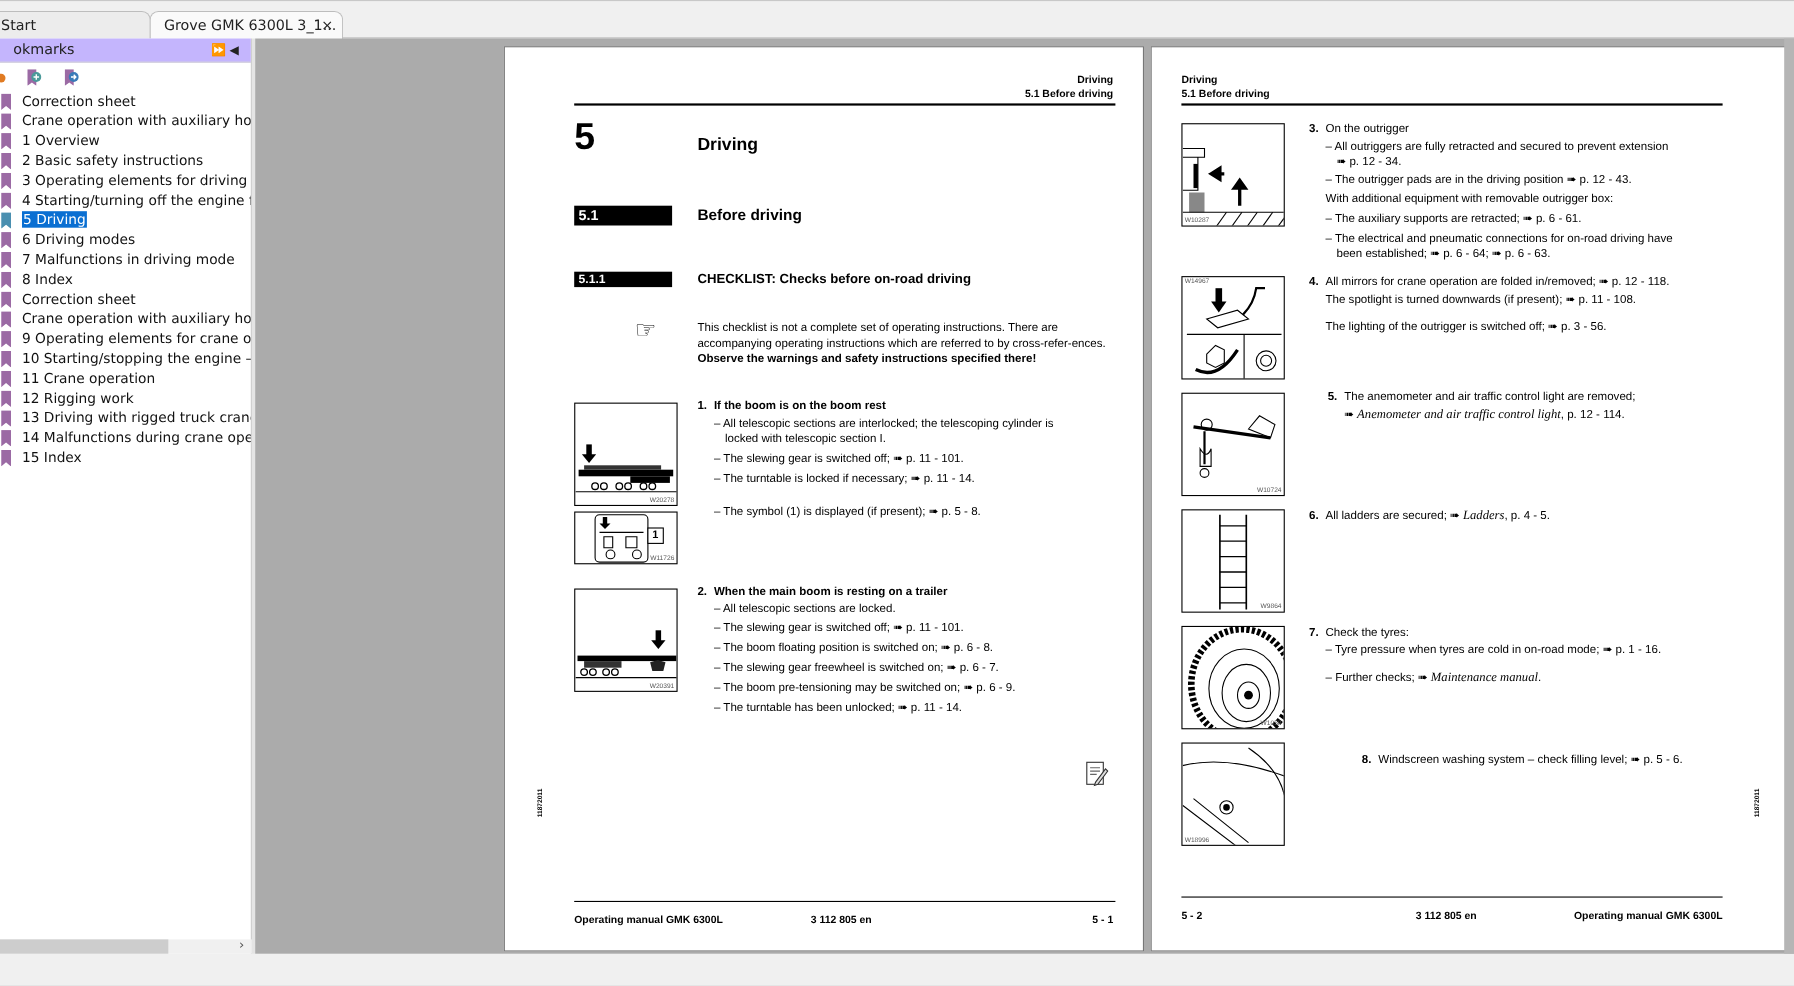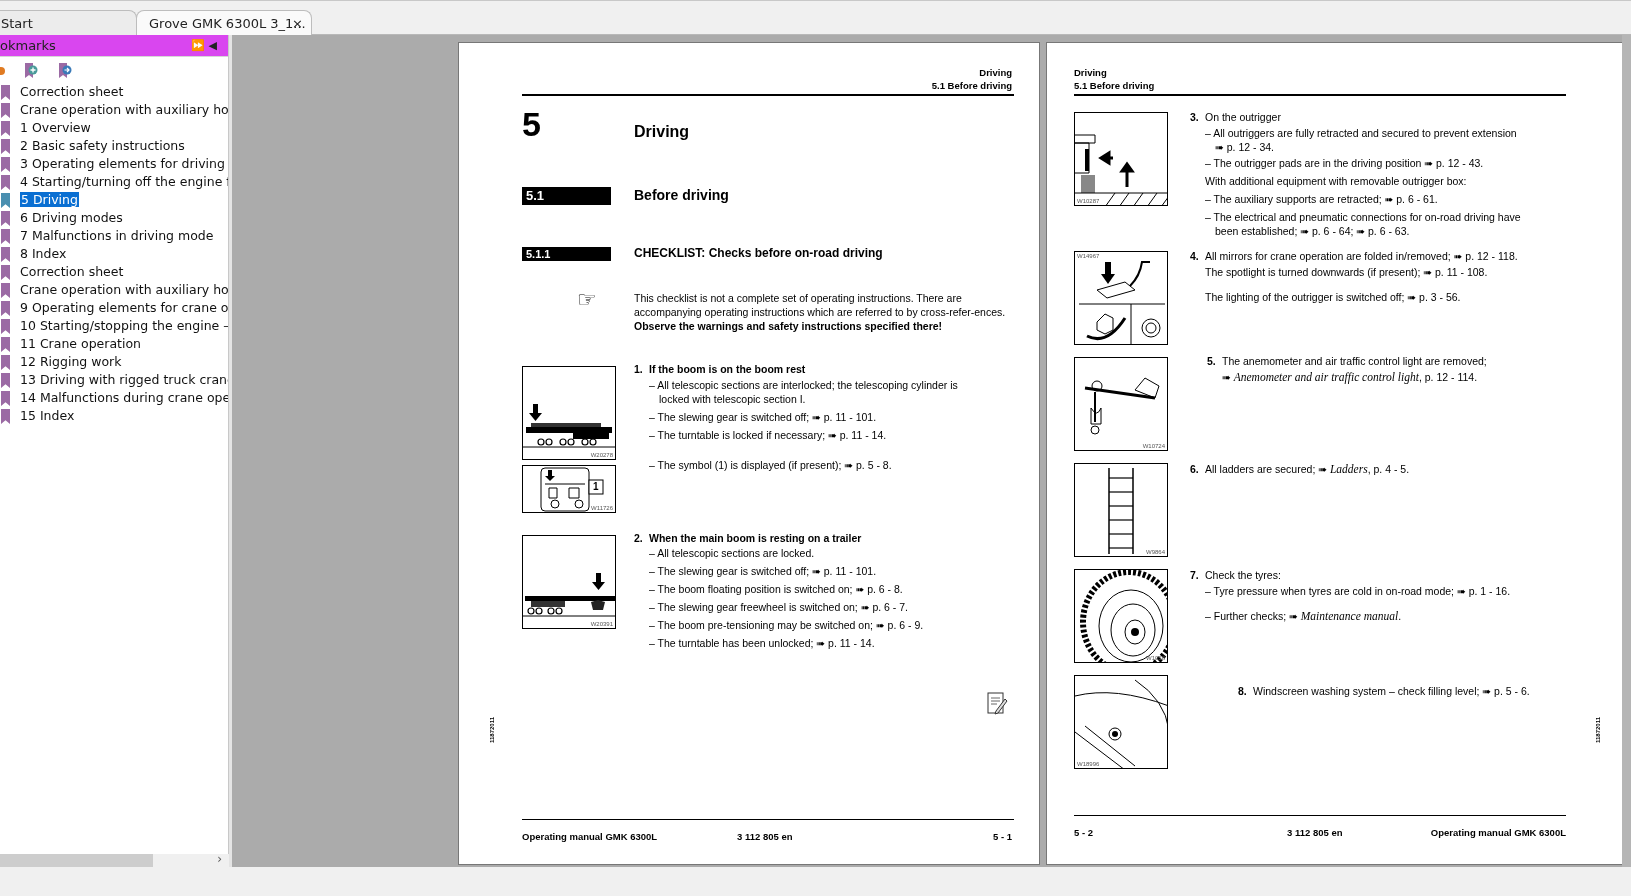--- a/index.html
+++ b/index.html
@@ -8,21 +8,21 @@
 
   
   .tabbar { position: absolute; left: 0; top: 0; width: 1631px; height: 35px; background: #f0f0f0; border-top: 1px solid #c8c8c8; border-bottom: 1px solid #b8b8b8; }
   .tab { position: absolute; top: 9px; height: 26px; font-size: 13px; color: #222; line-height: 26px; padding-left: 8px; }
   .tab-start { left: -8px; width: 145px; background: #ececec; border: 1px solid #bdbdbd; border-bottom: none; border-radius: 0 8px 0 0; }
   .tab-doc { left: 136px; width: 176px; background: #fafafa; border: 1px solid #bdbdbd; border-bottom: none; border-radius: 8px 8px 0 0; padding-left: 12px; }
   .tab-close { position: absolute; right: 8px; top: 0; font-size: 13px; color: #222; cursor: pointer; }
 
   
   .sidebar { position: absolute; left: 0; top: 35px; width: 229px; height: 832px; background: #fff; border-right: 1px solid #c8c8c8; }
-  .sb-header { height: 22px; background: #d946ef; border-bottom: 1px solid #d6d6d6; font-size: 13px; color: #222; line-height: 22px; padding-left: 0; position: relative; }
+  .sb-header { height: 22px; background: #c4b5fd; border-bottom: 1px solid #d6d6d6; font-size: 13px; color: #222; line-height: 22px; padding-left: 12px; position: relative; }
   .sb-header .ctrls { position: absolute; right: 8px; top: 0; font-size: 11px; letter-spacing: 3px; color: #222; }
   .sb-tools { height: 26px; position: relative; }
   .sb-tool { position: absolute; top: 6px; width: 14px; height: 15px; }
   .sb-list { list-style: none; }
   .sb-item { position: relative; height: 18px; font-size: 12.5px; color: #111; line-height: 18px; white-space: nowrap; overflow: hidden; padding-left: 20px; cursor: pointer; }
   .bm-icon { position: absolute; left: 1px; top: 2px; width: 9px; height: 15px; background: #9b6aa4; clip-path: polygon(0 0, 100% 0, 100% 100%, 50% 75%, 0 100%); }
   .sb-item.active .bm-icon { background: #4a8fb0; }
   .sb-item.active .lbl { background: #0a6fd2; color: #fff; padding: 0 1px; }
   .sb-hscroll { position: absolute; left: 0; bottom: 0; width: 229px; height: 13px; background: #f0f0f0; }
   .sb-hthumb { position: absolute; left: 0; top: 0; width: 153px; height: 13px; background: #cdcdcd; }

